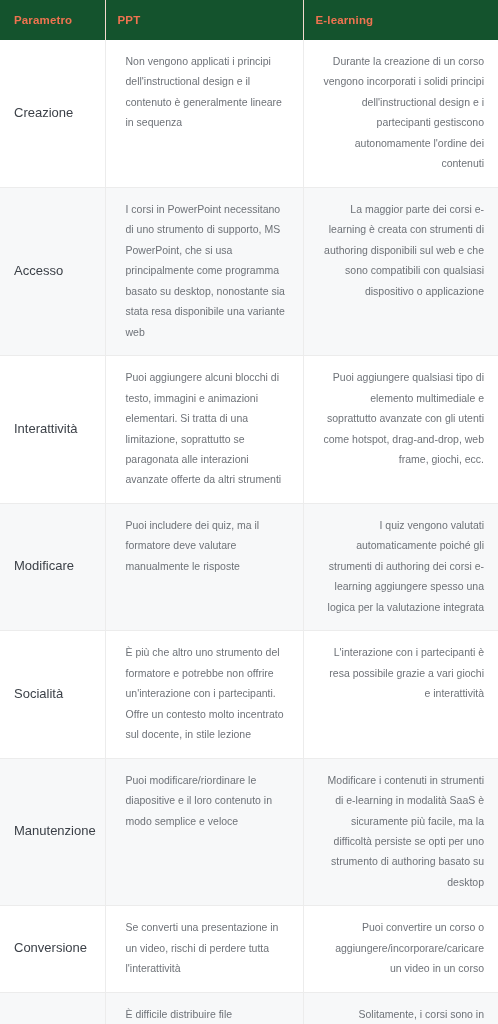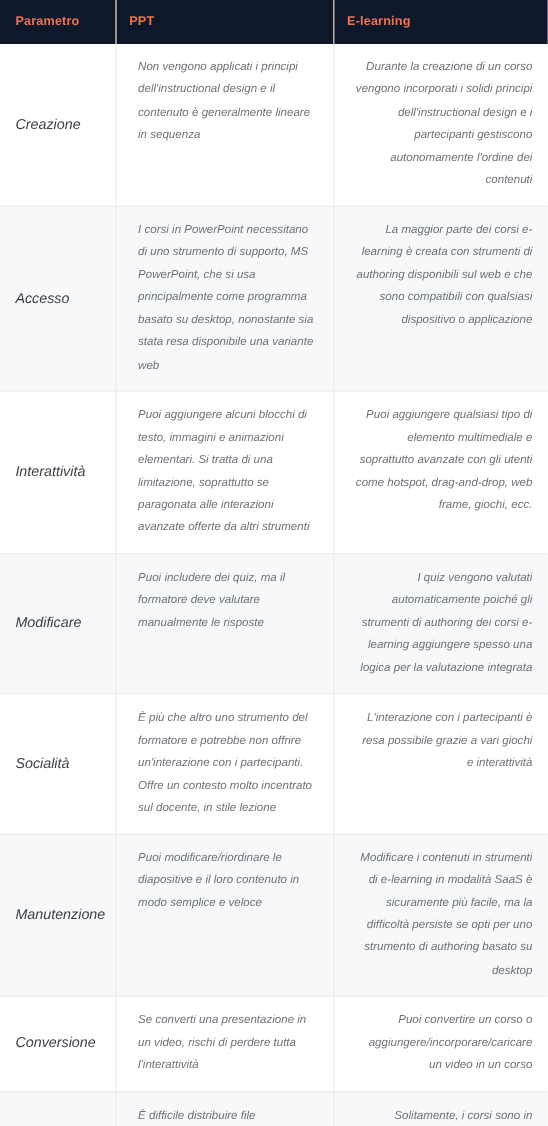--- a/index.html
+++ b/index.html
@@ -19,21 +19,21 @@
     border-collapse: collapse;
     table-layout: fixed;
   }
 
   .comparison-table col.c-param { width: 105px; }
   .comparison-table col.c-ppt   { width: 198px; }
   .comparison-table col.c-elear { width: 195px; }
 
   
   thead th {
-    background: #0f172a;
+    background: #14532d;
     color: #ef7350;
     font-size: 11.5px;
     font-weight: 700;
     text-align: left;
     letter-spacing: 0.15px;
     padding: 14px 12px 14px 12px;
     vertical-align: middle;
     border-right: 1px solid #f4d9ce;
     white-space: nowrap;
   }
@@ -42,21 +42,20 @@
 
   
   tbody td {
     vertical-align: top;
     border-right: 1px solid #ececec;
     border-bottom: 1px solid #ececec;
     font-size: 10.5px;
     line-height: 1.95;
     color: #6e7278;
     padding: 11px 14px 13px 20px;
-    font-style: italic;
   }
   tbody td:last-child { border-right: none; text-align: right; }
 
   tbody td.param-cell {
     color: #3c4148;
     font-size: 13px;
     font-weight: 400;
     line-height: 1.5;
     vertical-align: middle;
     padding-left: 14px;

